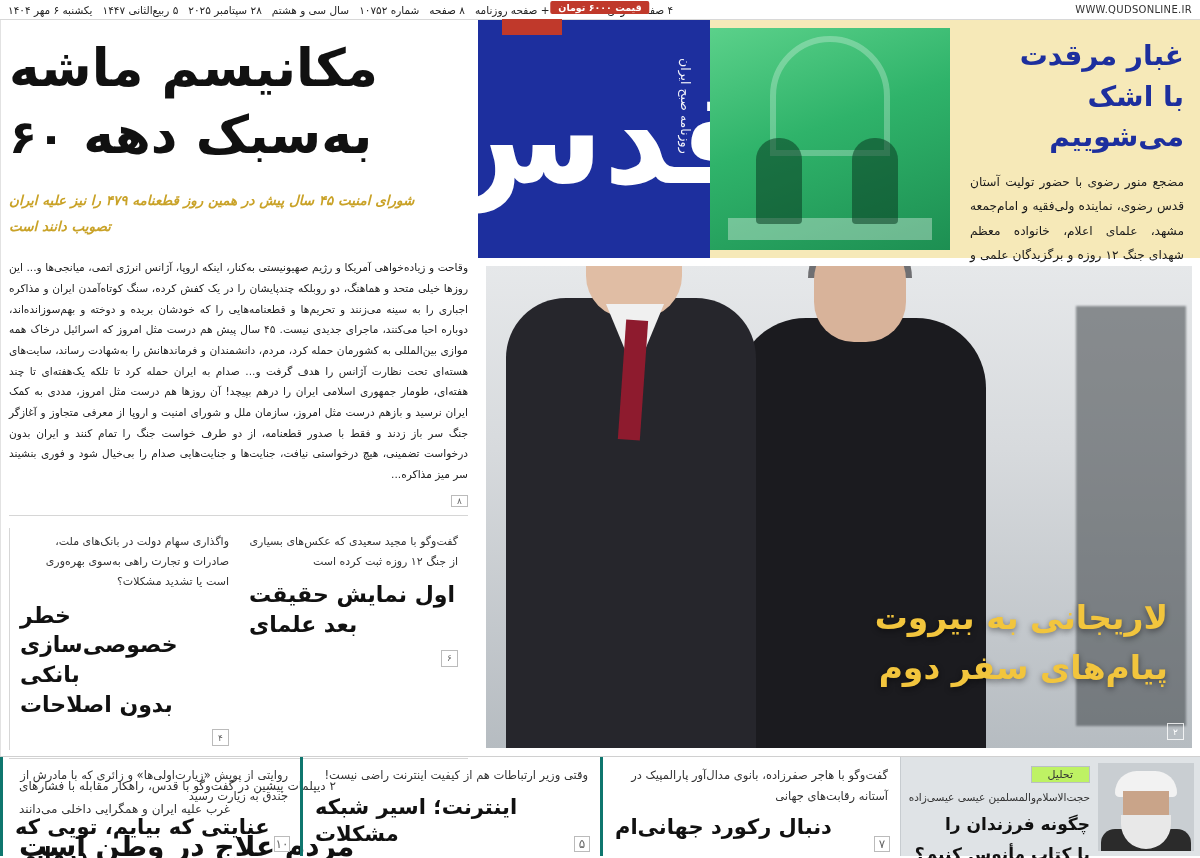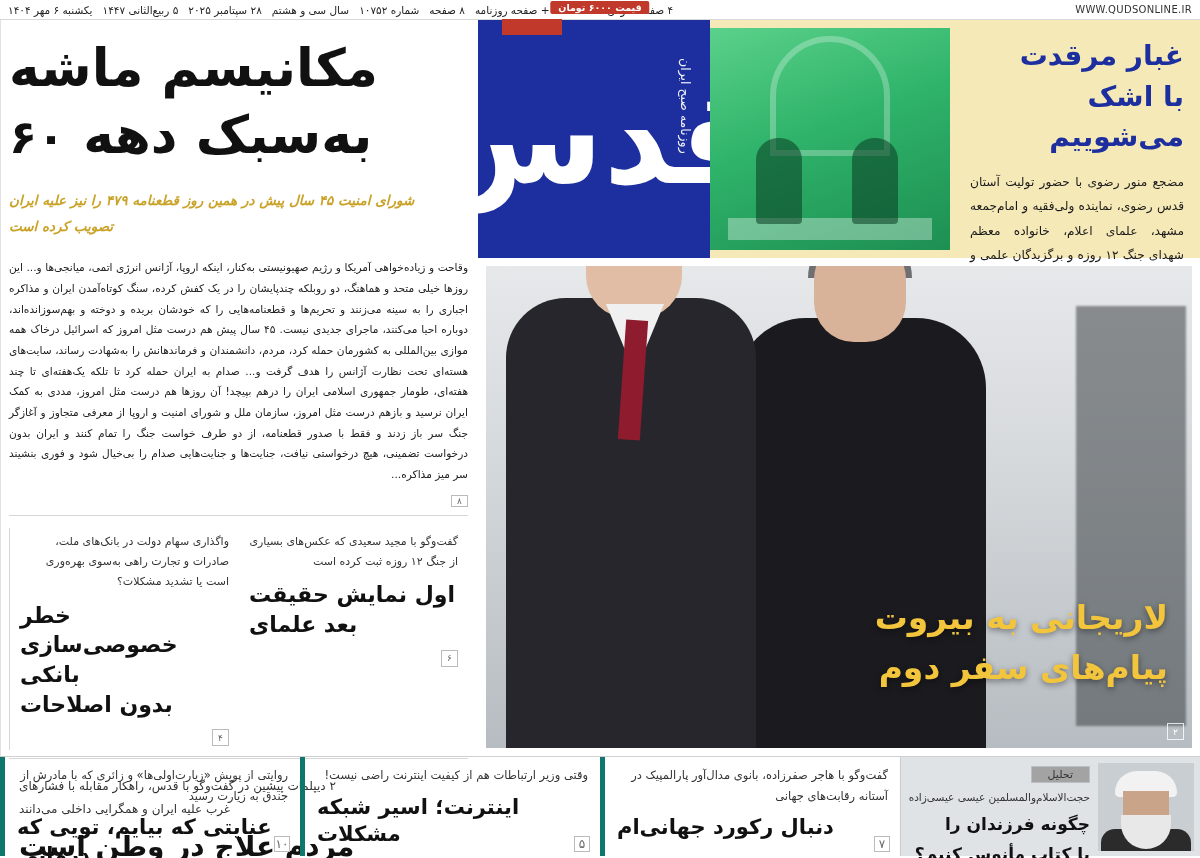--- a/index.html
+++ b/index.html
@@ -180,21 +180,21 @@
     position: absolute; right: 8px; bottom: 8px;
     width: 17px; height: 17px; border: 1px solid rgba(255,255,255,.8);
     color: #fff; font-size: 9px; display: flex; align-items: center; justify-content: center;
   }
 
   
   .bottom {
     display: flex; flex-direction: row-reverse; height: 100px;
     border-top: 1px solid #d0d0d0; background: #fff;
   }
-  .bcell { flex: 1; padding: 8px 12px 6px 12px; border-left: 5px solid #0f766e; position: relative; }
+  .bcell { flex: 1; padding: 8px 12px 6px 12px; border-left: 3px solid #0f766e; position: relative; }
   .bcell:last-child { border-left: none; }
   .bcell .sub { font-size: 11.5px; line-height: 1.8; color: #333; text-align: right; }
   .bcell .big { font-size: 21px; font-weight: bold; margin-top: 8px; text-align: left; line-height: 1.3; }
   .bcell .mark {
     position: absolute; bottom: 4px; right: 10px;
     width: 16px; height: 16px; border: 1px solid #bbb; color: #666;
     font-size: 12px; display: flex; align-items: center; justify-content: center;
   }
   .analysis {
     width: 300px; background: #dfe3e6; display: flex; flex-direction: row-reverse;
@@ -214,21 +214,21 @@
   .analysis .avatar .beard {
     position: absolute; top: 52px; left: 50%; transform: translateX(-50%);
     width: 50px; height: 34px; background: #e8e8e8; border-radius: 0 0 26px 26px;
   }
   .analysis .avatar .body {
     position: absolute; bottom: 0; left: 50%; transform: translateX(-50%);
     width: 90px; height: 22px; background: #2b2b2b; border-radius: 14px 14px 0 0;
   }
   .analysis .atxt { flex: 1; text-align: right; }
   .analysis .tag {
-    display: inline-block; background: #a3a3a3; border: 1px solid #b9bfc4;
+    display: inline-block; background: #bef264; border: 1px solid #b9bfc4;
     font-size: 11px; padding: 1px 16px; color: #333; text-align: right;
   }
   .analysis .name { font-size: 10.5px; color: #333; margin-top: 6px; line-height: 1.6; }
   .analysis .big { font-size: 17px; font-weight: bold; margin-top: 6px; line-height: 1.45; text-align: right; }
 </style>
 </head>
 <body>
 
 <div class="page">
 
@@ -252,21 +252,21 @@
     <div class="col-right">
       <div class="headline-main">
         <span>مکانیسم ماشه</span>
         <span class="l2">
           <span>به‌سبک دهه</span>
           <span class="num">۶۰</span>
         </span>
       </div>
       <div class="kicker">
         <span>شورای امنیت ۴۵ سال پیش در همین روز قطعنامه ۴۷۹ را نیز علیه ایران</span>
-        <span class="k2">تصویب کرده است</span>
+        <span class="k2">تصویب دانند است</span>
       </div>
       <div class="lead-body">وقاحت و زیاده‌خواهی آمریکا و رژیم صهیونیستی به‌کنار، اینکه اروپا، آژانس انرژی اتمی، میانجی‌ها و... این روزها خیلی متحد و هماهنگ، دو روبلکه چندپایشان را در یک کفش کرده، سنگ کوتاه‌آمدن ایران و مذاکره اجباری را به سینه می‌زنند و تحریم‌ها و قطعنامه‌هایی را که خودشان بریده و دوخته و بهم‌سوزانده‌اند، دوباره احیا می‌کنند، ماجرای جدیدی نیست. ۴۵ سال پیش هم درست مثل امروز که اسرائیل درخاک همه موازی بین‌المللی به کشورمان حمله کرد، مردم، دانشمندان و فرماندهانش را به‌شهادت رساند، سایت‌های هسته‌ای تحت نظارت آژانس را هدف گرفت و... صدام به ایران حمله کرد تا تلکه یک‌هفته‌ای تا چند هفته‌ای، طومار جمهوری اسلامی ایران را درهم بپیچد! آن روزها هم درست مثل امروز، مددی به کمک ایران نرسید و بازهم درست مثل امروز، سازمان ملل و شورای امنیت و اروپا از معرفی متجاوز و آغازگر جنگ سر باز زدند و فقط با صدور قطعنامه، از دو طرف خواست جنگ را تمام کنند و ایران بدون درخواست تضمینی، هیچ درخواستی نیافت، جنایت‌ها و جنایت‌هایی صدام را بی‌خیال شود و فوری بنشیند سر میز مذاکره...</div>
       <div class="pagemark">۸</div>
 
       <div class="hr"></div>
 
       <div class="teaser-row">
         <div class="teaser sep">
           <div class="sub">واگذاری سهام دولت در بانک‌های ملت، صادرات و تجارت راهی به‌سوی بهره‌وری است یا تشدید مشکلات؟</div>
           <div class="big">خطر خصوصی‌سازی بانکی</div>

